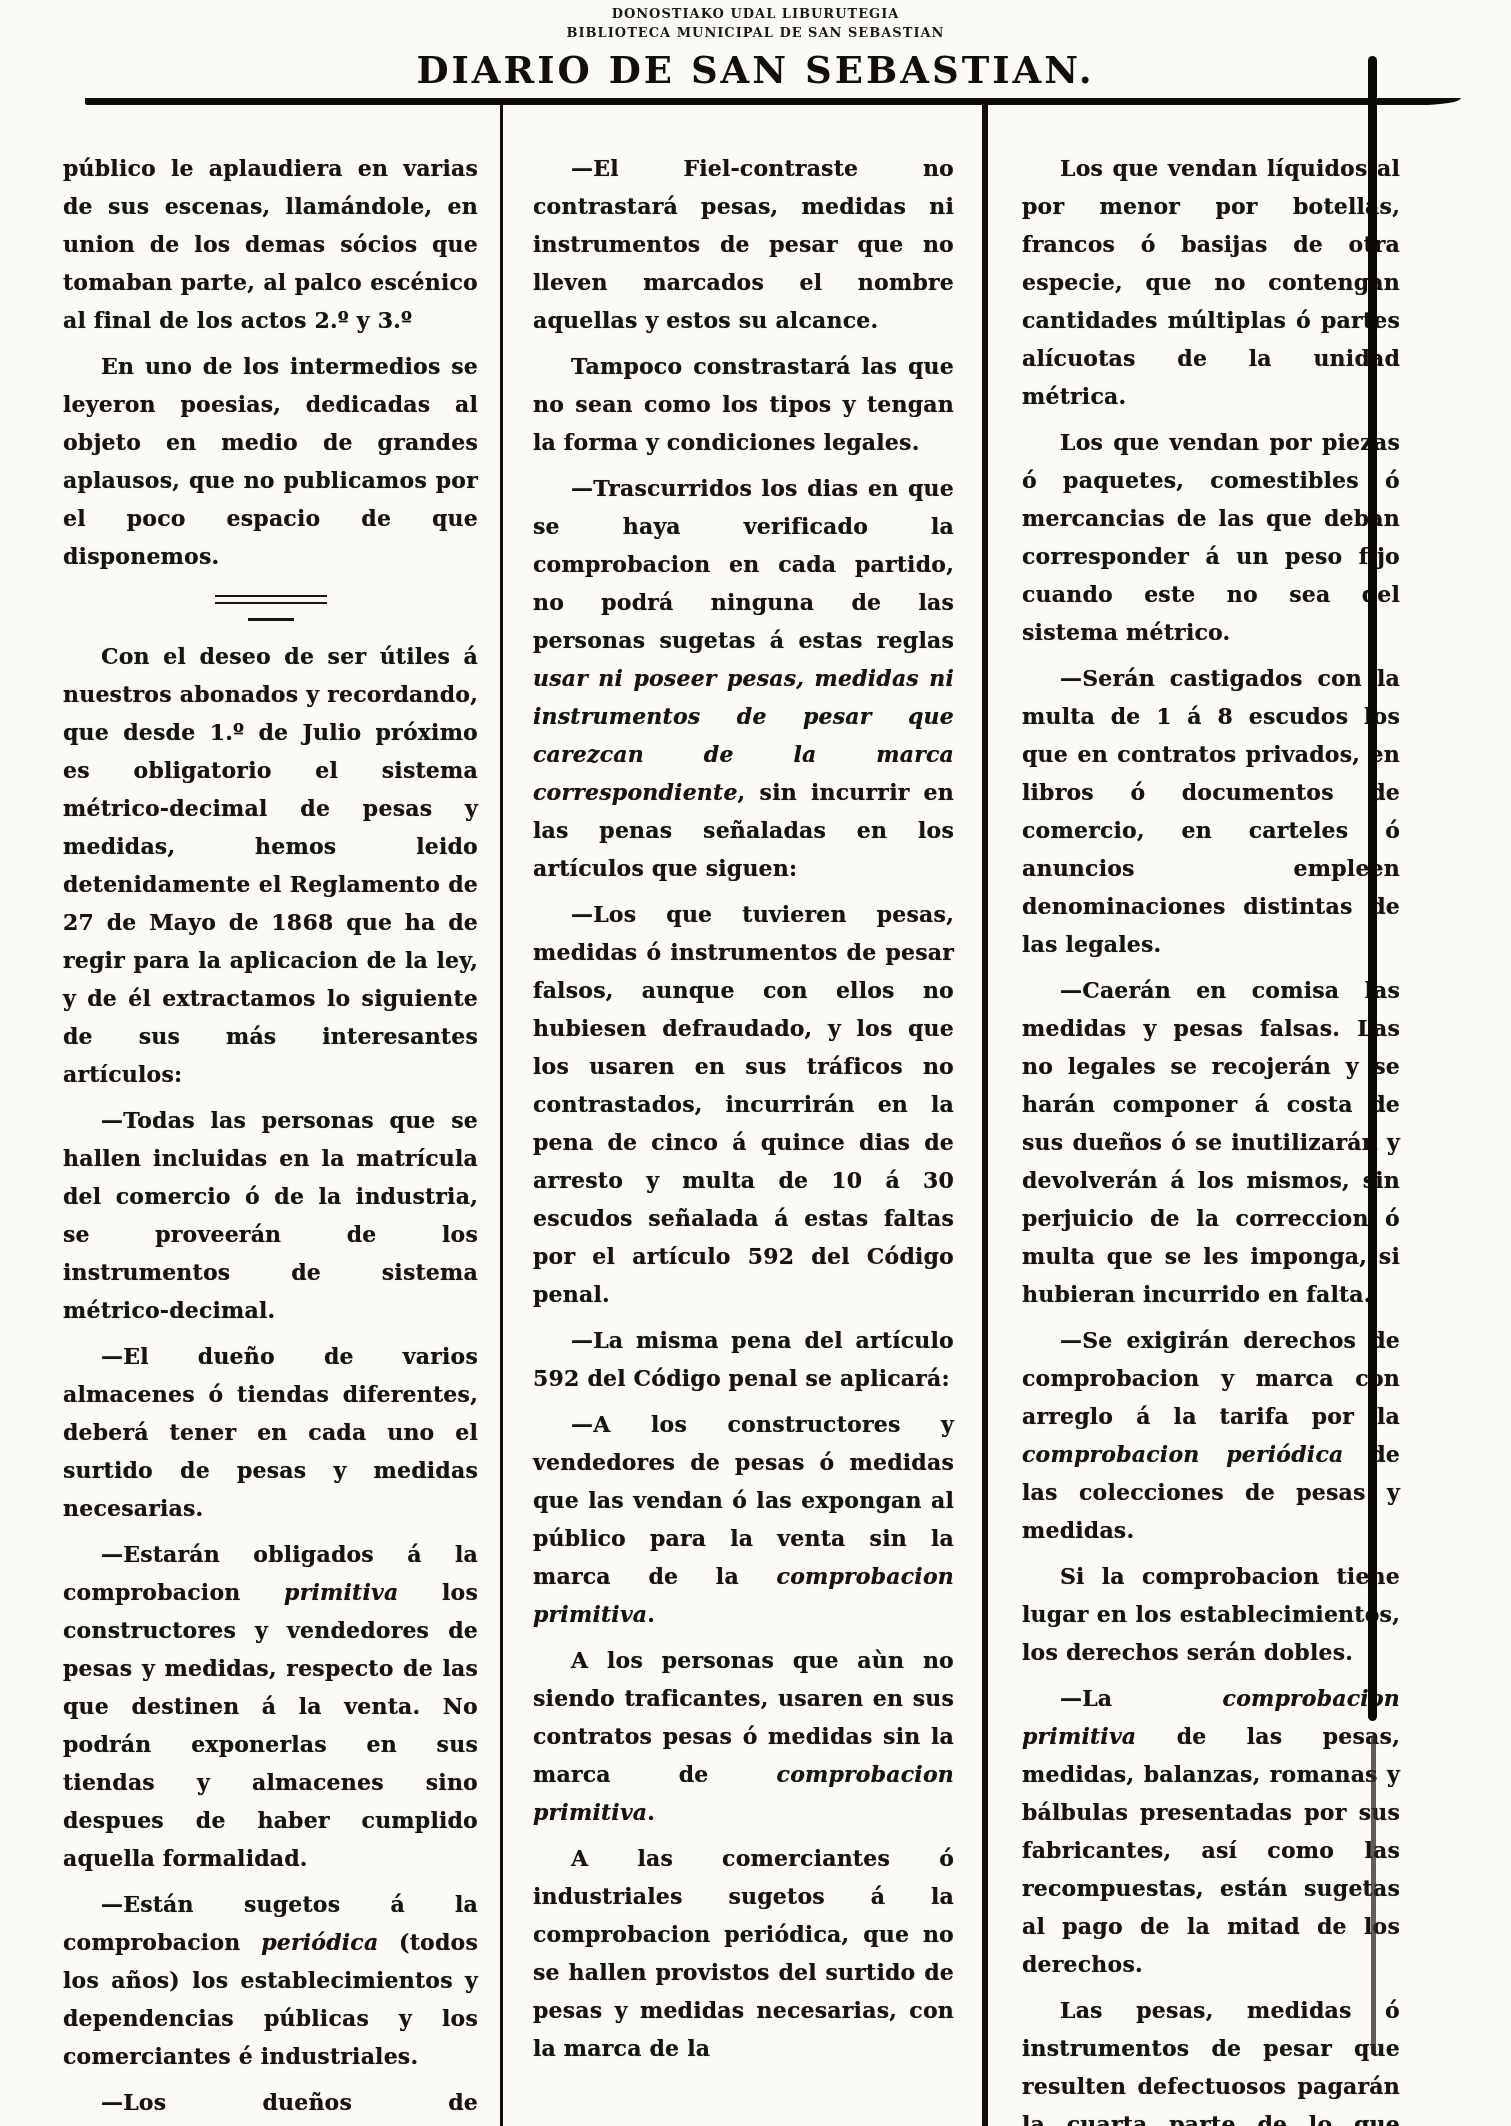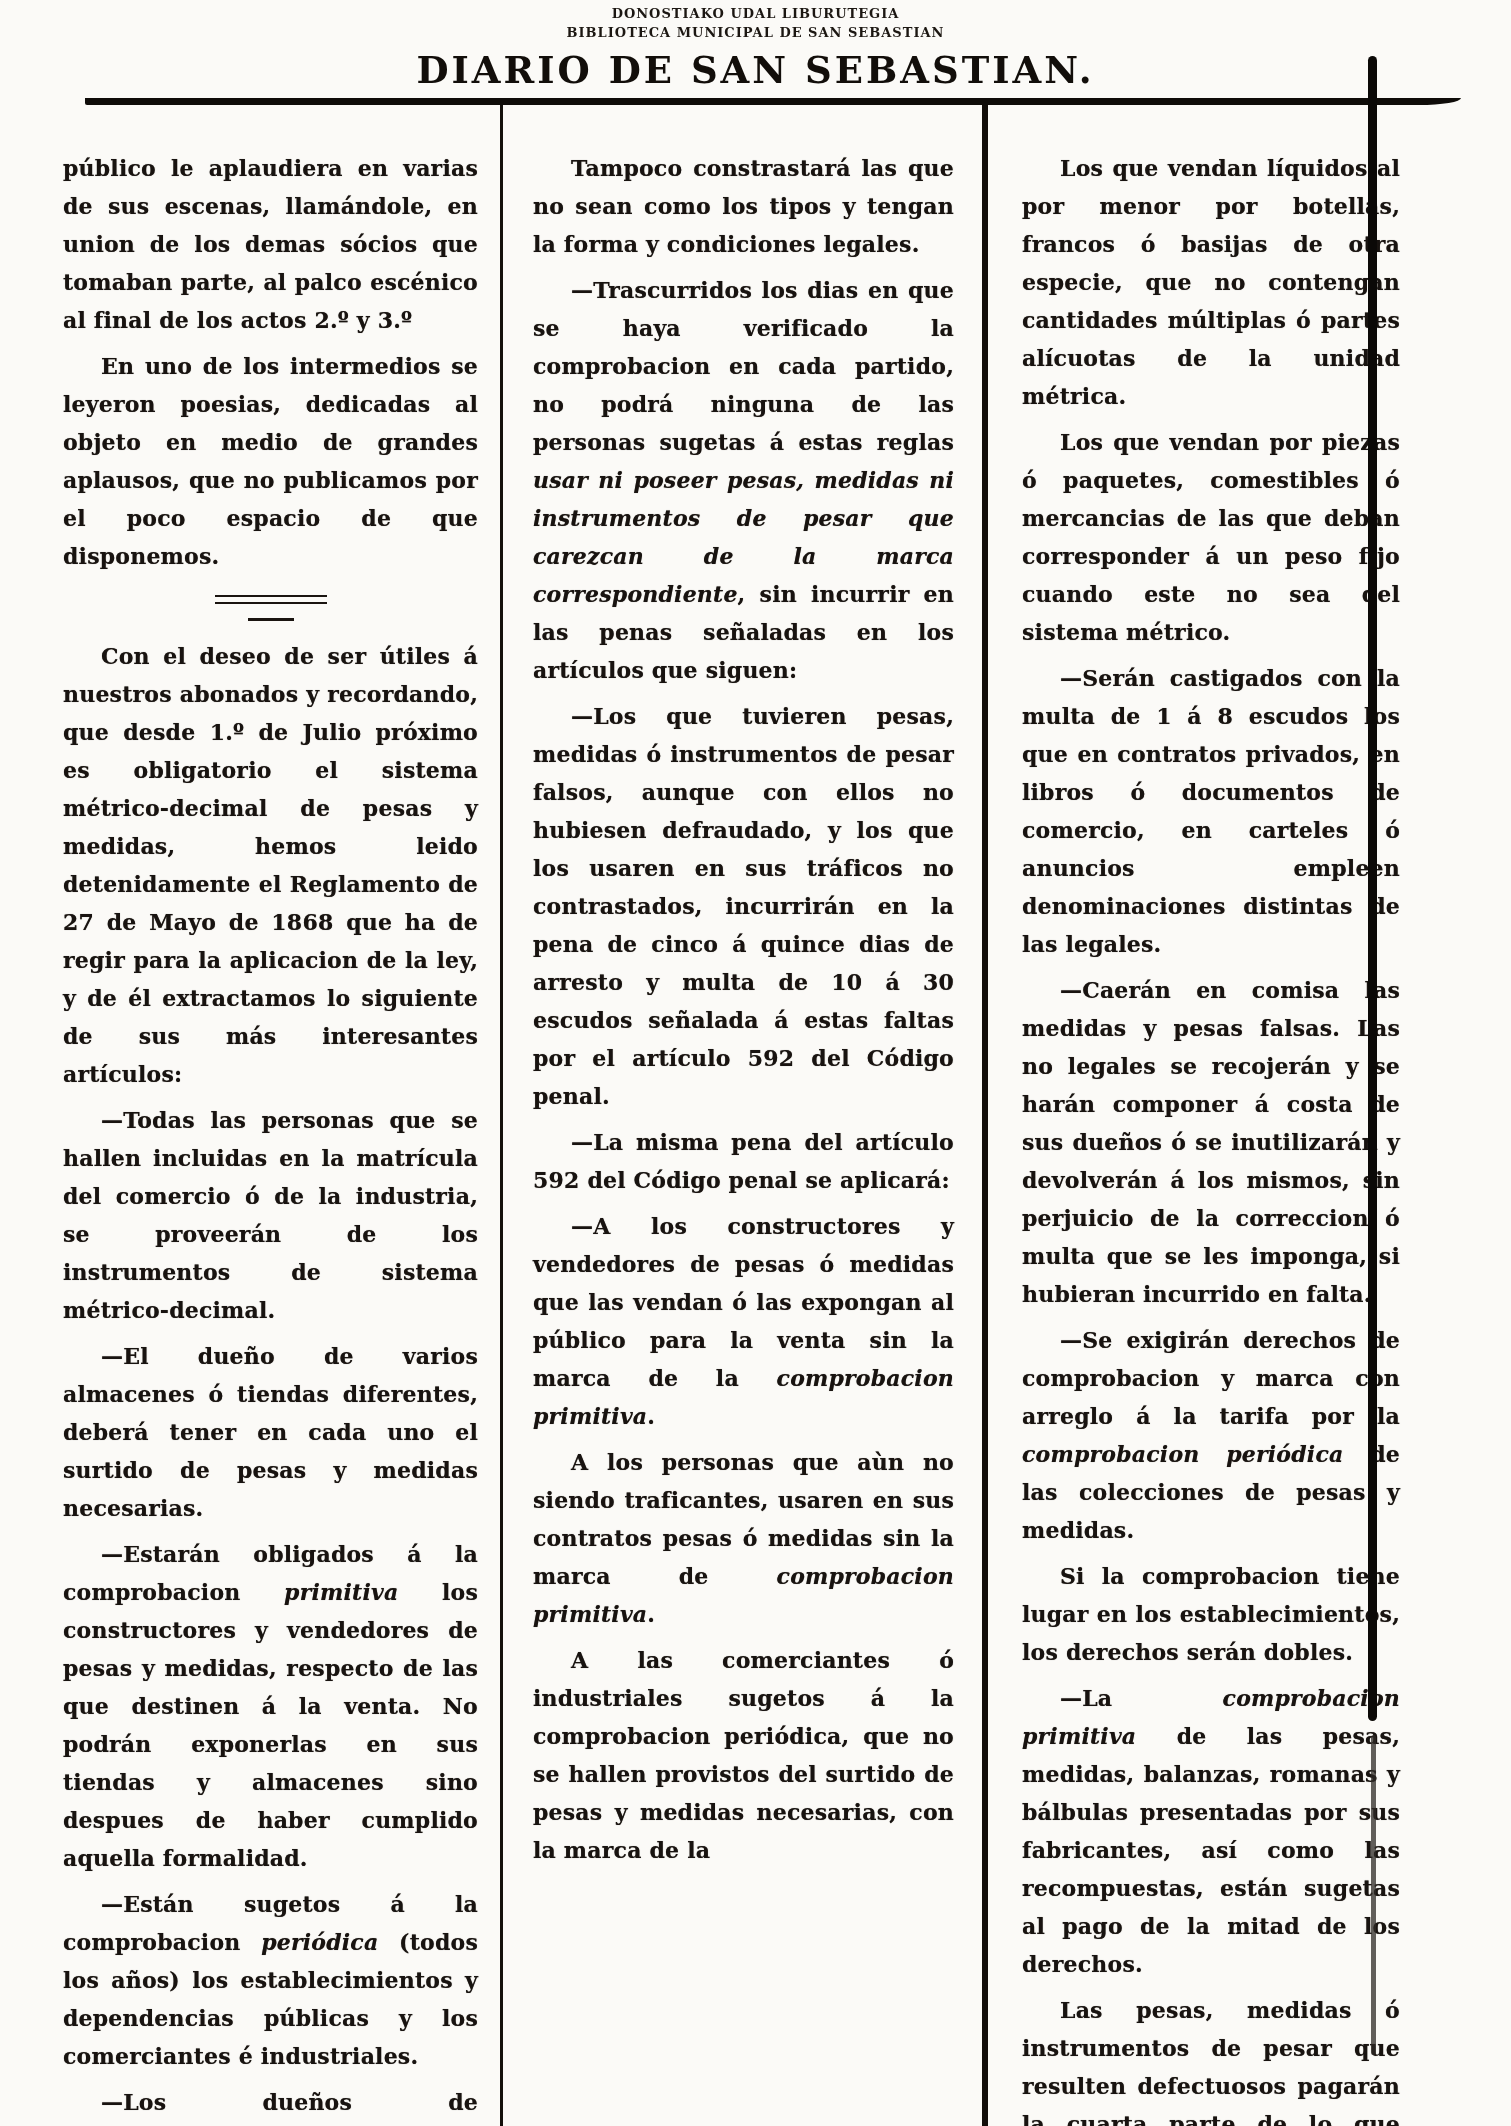--- a/index.html
+++ b/index.html
@@ -131,20 +131,21 @@
         <div class="divider"></div>
         <div class="dash"></div>
         <p class="para"><span>Con el deseo de ser útiles á nuestros abonados y recordando, que desde 1.º de Julio próximo es obligatorio el sistema métrico-decimal de pesas y medidas, hemos leido detenidamente el Reglamento de 27 de Mayo de 1868 que ha de regir para la aplicacion de la ley, y de él extractamos lo siguiente de sus más interesantes artículos:</span></p>
         <p class="para"><span>—Todas las personas que se hallen incluidas en la matrícula del comercio ó de la industria, se proveerán de los instrumentos de sistema métrico-decimal.</span></p>
         <p class="para"><span>—El dueño de varios almacenes ó tiendas diferentes, deberá tener en cada uno el surtido de pesas y medidas necesarias.</span></p>
         <p class="para"><span>—Estarán obligados á la comprobacion </span><span class="it">primitiva</span><span> los constructores y vendedores de pesas y medidas, respecto de las que destinen á la venta. No podrán exponerlas en sus tiendas y almacenes sino despues de haber cumplido aquella formalidad.</span></p>
         <p class="para"><span>—Están sugetos á la comprobacion </span><span class="it">periódica</span><span> (todos los años) los establecimientos y dependencias públicas y los comerciantes é industriales.</span></p>
         <p class="para"><span>—Los dueños de establecimientos llevarán á la oficina del Fiel-contraste sus pesas, medidas ó instrumentos de pesar; pero si son fijos ó destinados á pesos mayores de 50 kilógramos deberá ir el Fiel-contraste á los establecimientos, devengando dobles derechos de los señalados en la tarifa.</span></p>
       </section>
     <section class="col col2">
+        <p class="para"><span>—El Fiel-contraste no contrastará pesas, medidas ni instrumentos de pesar que no lleven marcados el nombre aquellas y estos su alcance.</span></p>
         <p class="para"><span>Tampoco constrastará las que no sean como los tipos y tengan la forma y condiciones legales.</span></p>
         <p class="para"><span>—Trascurridos los dias en que se haya verificado la comprobacion en cada partido, no podrá ninguna de las personas sugetas á estas reglas </span><span class="it">usar ni poseer pesas, medidas ni instrumentos de pesar que carezcan de la marca correspondiente</span><span>, sin incurrir en las penas señaladas en los artículos que siguen:</span></p>
         <p class="para"><span>—Los que tuvieren pesas, medidas ó instrumentos de pesar falsos, aunque con ellos no hubiesen defraudado, y los que los usaren en sus tráficos no contrastados, incurrirán en la pena de cinco á quince dias de arresto y multa de 10 á 30 escudos señalada á estas faltas por el artículo 592 del Código penal.</span></p>
         <p class="para"><span>—La misma pena del artículo 592 del Código penal se aplicará:</span></p>
         <p class="para"><span>—A los constructores y vendedores de pesas ó medidas que las vendan ó las expongan al público para la venta sin la marca de la </span><span class="it">comprobacion primitiva</span><span>.</span></p>
         <p class="para"><span>A los personas que aùn no siendo traficantes, usaren en sus contratos pesas ó medidas sin la marca de </span><span class="it">comprobacion primitiva</span><span>.</span></p>
         <p class="para"><span>A las comerciantes ó industriales sugetos á la comprobacion periódica, que no se hallen provistos del surtido de pesas y medidas necesarias, con la marca de la </span></p>
       </section>
     <section class="col col3">
         <p class="para"><span>Los que vendan líquidos al por menor por botellas, francos ó basijas de otra especie, que no contengan cantidades múltiplas ó partes alícuotas de la unidad métrica.</span></p>

